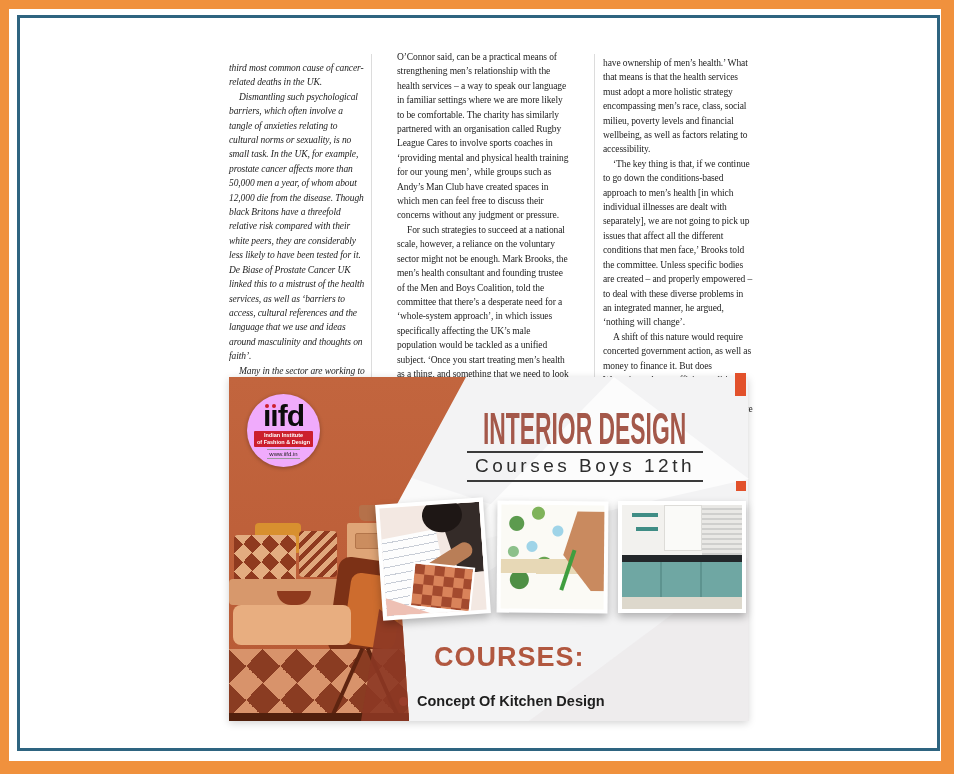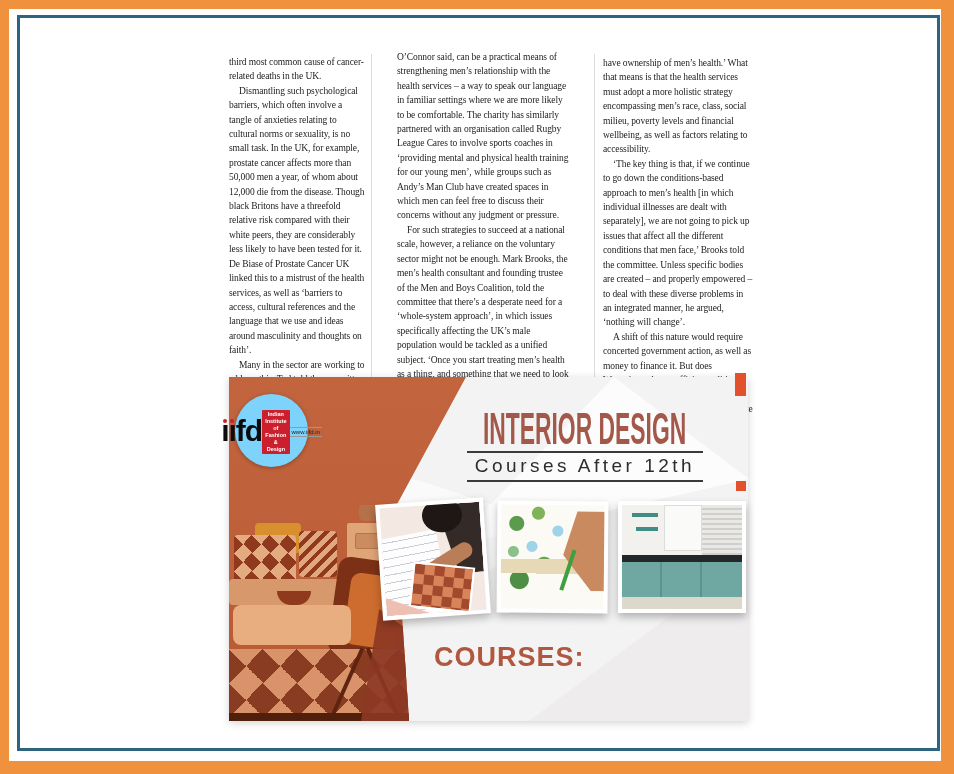--- a/index.html
+++ b/index.html
@@ -19,21 +19,21 @@
   }
   
   .col{
     position:absolute;
     font-family:"Liberation Serif","DejaVu Serif",serif;
     font-size:9.5px;line-height:14.4px;color:#1c1c1c;
     letter-spacing:-0.1px;text-align:left;
   }
   .col p{margin:0;}
   .col p + p{text-indent:10px;}
-  .col1{left:209px;top:37px;width:137px;}
+  .col1{left:209px;top:43px;width:137px;font-style:italic;}
   .col2{left:377px;top:32px;width:172px;}
   .col3{left:583px;top:38px;width:150px;}
   .col-rule{position:absolute;width:1px;background:#dcdcdc;}
   .rule1{left:351px;top:36px;height:330px;}
   .rule2{left:574px;top:36px;height:334px;}
   
   .ad{
     position:absolute;left:209px;top:359px;width:519px;height:344px;
     background:#f3f3f4;overflow:visible;
     box-shadow:0 2px 8px rgba(0,0,0,0.18);
@@ -64,23 +64,23 @@
   .t-leg1,.t-leg2{position:absolute;width:4px;height:76px;background:#5e2410;top:268px;}
   .t-leg1{left:116px;transform:rotate(24deg);}
   .t-leg2{left:152px;transform:rotate(-24deg);}
   .t-rug{position:absolute;left:0;top:272px;width:200px;height:66px;
     background:repeating-conic-gradient(from 45deg,#8a3c22 0 25%,#d8936b 0 50%) 0 0/34px 34px;}
   .t-rug-dark{position:absolute;left:0;top:336px;width:200px;height:8px;background:#51200d;}
   .edge-accent{position:absolute;left:132px;top:232px;width:52px;height:112px;background:#8c3723;
     clip-path:polygon(35% 0,100% 22%,100% 100%,0 100%);opacity:.9;}
   
   .logo{
-    position:absolute;left:6px;top:17px;width:73px;height:73px;border-radius:50%;
-    background:#7dd3fc;box-shadow:0 1px 4px rgba(0,0,0,.3);
-    display:flex;flex-direction:row;align-items:center;justify-content:center;
+    position:absolute;left:18px;top:17px;width:73px;height:73px;border-radius:50%;
+    background:#f0abfc;box-shadow:0 1px 4px rgba(0,0,0,.3);
+    display:flex;flex-direction:column;align-items:center;justify-content:center;
   }
   .logo-acronym{font-size:30px;font-weight:bold;color:#0c0c0c;line-height:26px;letter-spacing:-1px;position:relative;font-family:"Liberation Sans",sans-serif;}
   .logo-dot{position:absolute;width:4px;height:4px;border-radius:50%;background:#cc1f2d;top:1px;}
   .dot-a{left:2px;}.dot-b{left:9px;}
   .logo-band{background:#cc1f2d;color:#ffffff;font-size:5.5px;font-weight:bold;line-height:7px;text-align:center;padding:1px 3px;border-radius:1px;margin-top:2px;}
   .logo-url{font-size:6px;color:#222;margin-top:2px;border-top:1px solid #999;border-bottom:1px solid #999;padding:1px 2px;}
   
   .title-wrap{position:absolute;left:238px;top:32px;width:236px;text-align:center;}
   .ad-title{
     margin:0;display:flex;justify-content:center;
@@ -208,21 +208,21 @@
           <div>of Fashion &amp; Design</div>
         </div>
         <div class="logo-url">www.iifd.in</div>
       </div>
 
       <div class="title-wrap">
         <h1 class="ad-title">
             <span>INTERIOR DESIGN</span>
           </h1>
         <div class="divider"></div>
-        <h2 class="ad-subtitle">Courses After 12th</h2>
+        <h2 class="ad-subtitle">Courses Boys 12th</h2>
         <div class="divider2"></div>
       </div>
 
       <div class="photos">
         <div class="photo-frame frame1">
           <div class="ph ph1">
             <div class="ph1-paper"></div>
             <div class="ph1-arm-dark"></div>
             <div class="ph1-hair"></div>
             <div class="ph1-skin"></div>
@@ -244,20 +244,24 @@
             <div class="ph3-cabinet"></div>
             <div class="ph3-counter"></div>
             <div class="ph3-lower"></div>
             <div class="ph3-floor"></div>
           </div>
         </div>
       </div>
 
       <h3 class="courses-heading">COURSES:</h3>
       <div class="course-row row2">
+        <div class="course-item">
+          <span class="bullet"></span>
+          <span class="course-label">Concept Of Kitchen Design</span>
+        </div>
       </div>
 
       <div class="orange-bar"></div>
       <div class="orange-square"></div>
     </div>
 
   </div>
 </div>
 
 </body></html>

